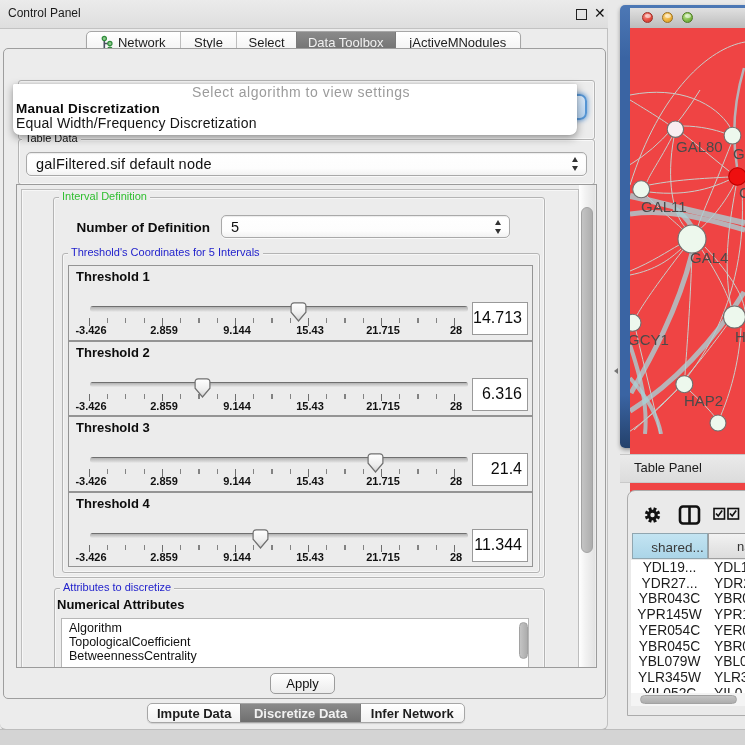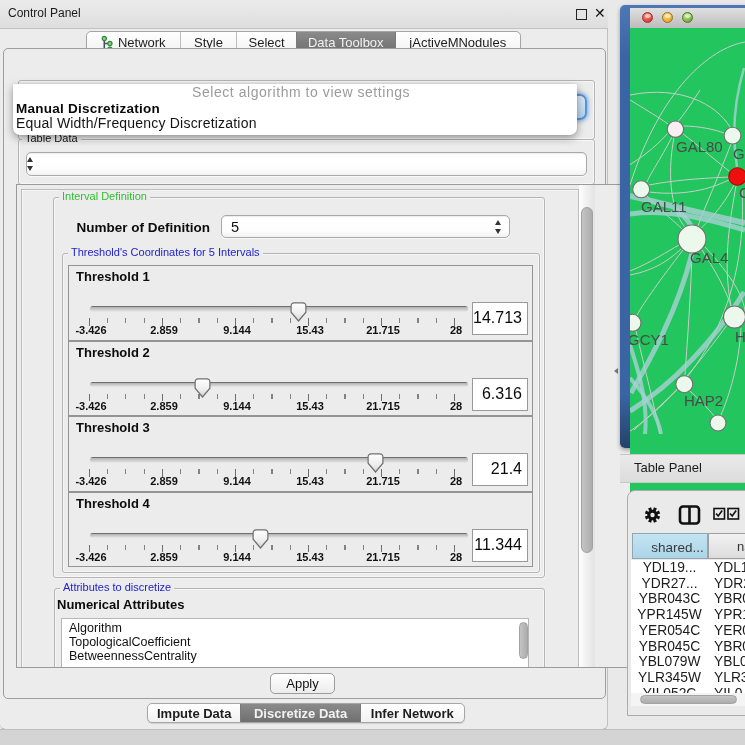--- a/index.html
+++ b/index.html
@@ -48,21 +48,21 @@
   .popup{left:13px;top:84px;width:564px;height:51px;background:#ffffff;
          border-radius:1px 1px 7px 7px;box-shadow:0 3px 8px rgba(0,0,0,0.38),0 0 1px rgba(0,0,0,0.2);z-index:40;}
   .popup .prompt{position:absolute;left:179px;top:0px;font-size:14px;letter-spacing:0.55px;color:#9b9b9b;}
   .popup .item1{position:absolute;left:3px;top:17px;font-size:13.5px;letter-spacing:0.25px;font-weight:bold;color:#0a0a0a;}
   .popup .item2{position:absolute;left:3px;top:31px;font-size:14px;letter-spacing:0.2px;color:#141414;}
   .faint-title{left:24px;top:73px;font-size:12.5px;font-weight:bold;letter-spacing:0.3px;color:#cbcbcb;z-index:35;margin-top:12px;}
   .blue-btn{left:556px;top:94px;width:31px;height:26px;border-radius:7px;z-index:30;
             background:linear-gradient(#d9e9fa,#b5d2ef);border:2.5px solid #5695d4;
             box-shadow:0 0 4px 1px rgba(90,150,214,0.8);box-sizing:border-box;}
   
-  .scrollpane{left:16px;top:184px;width:579px;height:482px;border:1px solid #9b9b9b;background:#ececec;overflow:hidden;padding-left:48px;}
+  .scrollpane{left:16px;top:184px;width:579px;height:482px;border:1px solid #9b9b9b;background:#ececec;overflow:hidden;}
   .vsb-track{background:linear-gradient(90deg,#ffffff,#f2f2f2 40%,#e3e3e3);}
   .sb-thumb{background:linear-gradient(90deg,#c4c4c4,#adadad);border:1px solid #a2a2a2;border-radius:6px;box-sizing:border-box;}
   .sb-thumb-h{background:linear-gradient(#c4c4c4,#adadad);border:1px solid #a2a2a2;border-radius:5px;box-sizing:border-box;}
   
   .tpanel{left:67px;width:465px;height:75.5px;background:#ececec;border:1px solid #949494;box-sizing:border-box;}
   .tpanel .tlabel{position:absolute;left:7px;top:3px;font-size:13px;font-weight:bold;color:#0c0c0c;}
   .track{position:absolute;left:21px;top:40px;width:378px;height:5.5px;border-radius:3px;
          background:linear-gradient(#6f6f6f 0,#6f6f6f 1.2px,#b4b4b4 1.2px,#e2e2e2 90%,#f2f2f2);}
   .ticks-minor{position:absolute;left:20px;top:52px;width:367px;height:5px;
          background:repeating-linear-gradient(90deg,#828282 0,#828282 1px,transparent 1px,transparent 18.25px);}
@@ -83,21 +83,21 @@
   .net-window{left:620px;top:5px;width:128px;height:443px;border-radius:5px 0 0 5px;
               background:linear-gradient(#4d78b5,#3a64a3 12%,#3a64a3 88%,#24416b);
               box-shadow:0 2px 4px rgba(0,0,0,0.35);}
   .net-titlebar{left:630px;top:8px;width:118px;height:20px;
                 background:linear-gradient(#e0e0e0,#bcbcbc);border-bottom:1px solid #8d8d8d;}
   .tl{width:11px;height:11px;border-radius:50%;position:absolute;top:4px;box-sizing:border-box;}
   .tl.red{background:radial-gradient(circle at 35% 30%,#f59289,#e4473c 60%,#c03a31);border:0.8px solid #9c2f28;}
   .tl.yellow{background:radial-gradient(circle at 35% 30%,#fbd88a,#ecaf34 60%,#cf9527);border:0.8px solid #9a7120;}
   .tl.green{background:radial-gradient(circle at 35% 30%,#c0e695,#7cb845 60%,#63992f);border:0.8px solid #4c7a24;}
   .tl:after{content:"";position:absolute;left:2.2px;top:0.8px;width:5.5px;height:3.8px;border-radius:50%;background:rgba(255,255,255,0.55);}
-  .net-canvas{left:630px;top:28px;width:115px;height:514px;background:#22c55e;overflow:hidden;}
+  .net-canvas{left:630px;top:28px;width:115px;height:514px;background:#ef4444;overflow:hidden;}
   .tp-titlebar{left:620px;top:454px;width:128px;height:27px;background:linear-gradient(#eaeaea,#dcdcdc);
                border-top:1px solid #c6c6c6;border-bottom:1px solid #c9c9c9;}
   .tp-title{left:634px;top:460px;font-size:13px;color:#1b1b1b;}
   .tbl-window{left:627px;top:490px;width:121px;height:226px;background:#eaeaea;
               border:1px solid #ababab;border-radius:8px 0 0 0;box-sizing:border-box;}
   .bottom-strip{left:0;top:729px;width:745px;height:16px;background:#d4d4d4;border-top:1px solid #bdbdbd;}
   .divider-arrow{left:614px;top:368px;width:0;height:0;border-top:3.5px solid transparent;
                  border-bottom:3.5px solid transparent;border-right:4.5px solid #777;}
   
   .tbl-header-row{left:631px;top:533px;width:114px;height:27px;}
@@ -153,20 +153,21 @@
 
 <div class="abs popup">
   <div class="prompt">Select algorithm to view settings</div>
   <div class="item1">Manual Discretization</div>
   <div class="item2">Equal Width/Frequency Discretization</div>
 </div>
 
 <div class="abs etched" style="left:18px;top:139px;width:575px;height:44px;"></div>
 <div class="abs gtitle" style="left:22px;top:132px;color:#111;">Table Data</div>
 <div class="abs combo" style="left:26px;top:152px;width:561px;height:24px;">
+  <span class="ctext">galFiltered.sif default node</span>
   <span class="updown"></span>
 </div>
 
 <div class="abs scrollpane">
   <div class="abs" style="left:4px;top:4px;width:556px;height:478px;border:1px solid #bdbdbd;border-bottom:none;box-shadow:inset 1px 1px 0 rgba(252,252,252,0.7);"></div>
 
   <div class="abs etched" style="left:36px;top:12px;width:490px;height:379px;"></div>
   <div class="abs gtitle" style="left:42px;top:5px;color:#2fbe2f;">Interval Definition</div>
   <div class="abs" style="left:37px;top:35px;width:156px;text-align:right;font-size:13.5px;font-weight:bold;color:#0c0c0c;white-space:nowrap;">Number of Definition</div>
   <div class="abs combo" style="left:204px;top:30px;width:289px;height:23px;">

